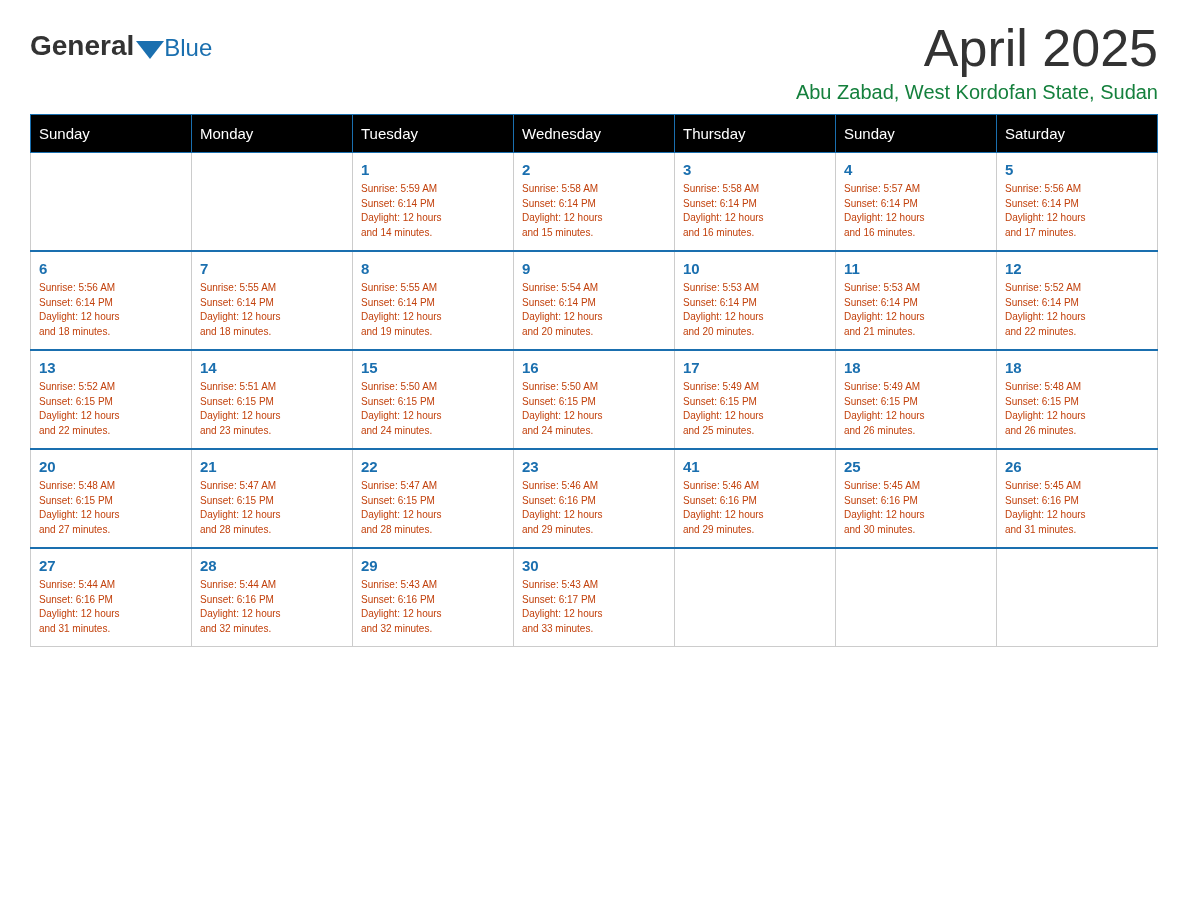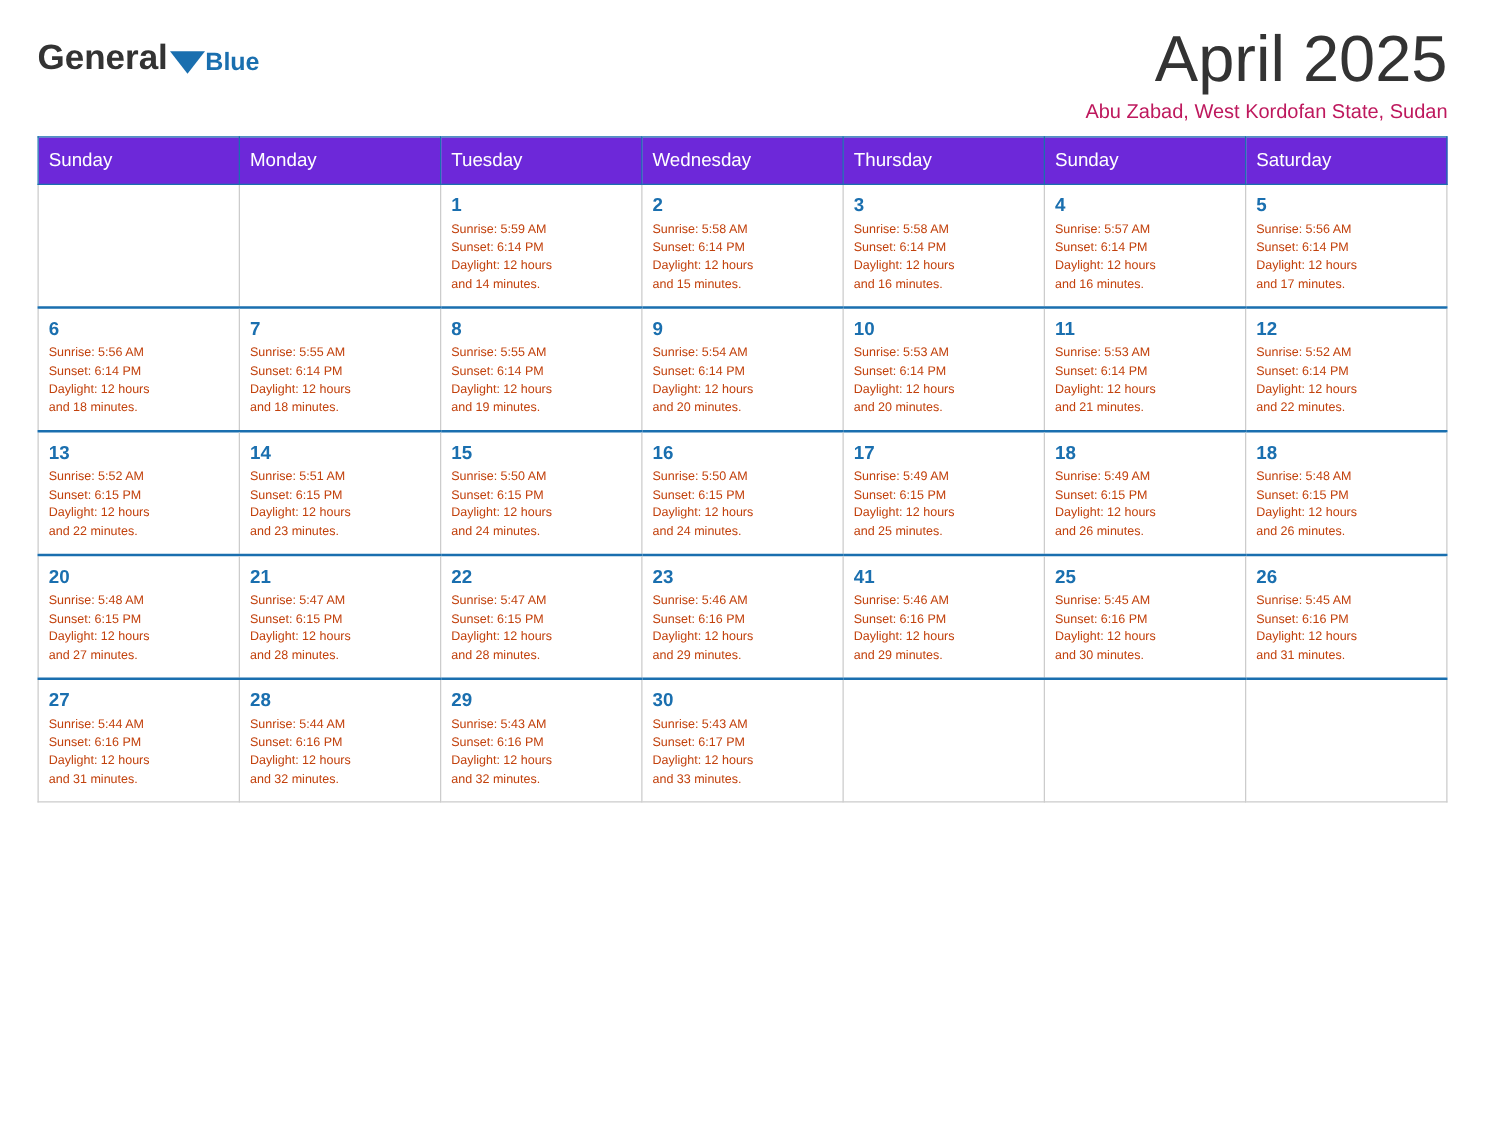--- a/index.html
+++ b/index.html
@@ -20,22 +20,22 @@
       display: flex;
       align-items: center;
       margin-top: 10px;
     }
     .logo-text-general {
       font-size: 28px;
       font-weight: bold;
       color: #333;
     }
     .logo-text-blue {
-      font-size: 20px;
-      font-weight: bold;
+      font-size: 24px;
+      font-weight: normal;
       color: #1a6faf;
     }
     .logo-arrow {
       width: 0;
       height: 0;
       border-left: 14px solid transparent;
       border-right: 14px solid transparent;
       border-top: 18px solid #1a6faf;
       margin-left: 2px;
       margin-top: 8px;
@@ -44,31 +44,31 @@
       text-align: right;
     }
     .month-title {
       font-size: 52px;
       font-weight: normal;
       color: #333;
       line-height: 1.1;
       text-align: right;
     }
     .location-title {
-      font-size: 16px;
-      color: #be185d;
+      font-size: 20px;
+      color: #15803d;
       margin-top: 4px;
     }
     .calendar-table {
       width: 100%;
       border-collapse: collapse;
       margin-top: 10px;
     }
     .calendar-table th {
-      background-color: #6d28d9;
+      background-color: #000000;
       color: #fff;
       padding: 10px 8px;
       font-size: 15px;
       font-weight: normal;
       text-align: left;
       border: 1px solid #1a6faf;
     }
     .calendar-table td {
       vertical-align: top;
       padding: 8px 8px 10px 8px;

